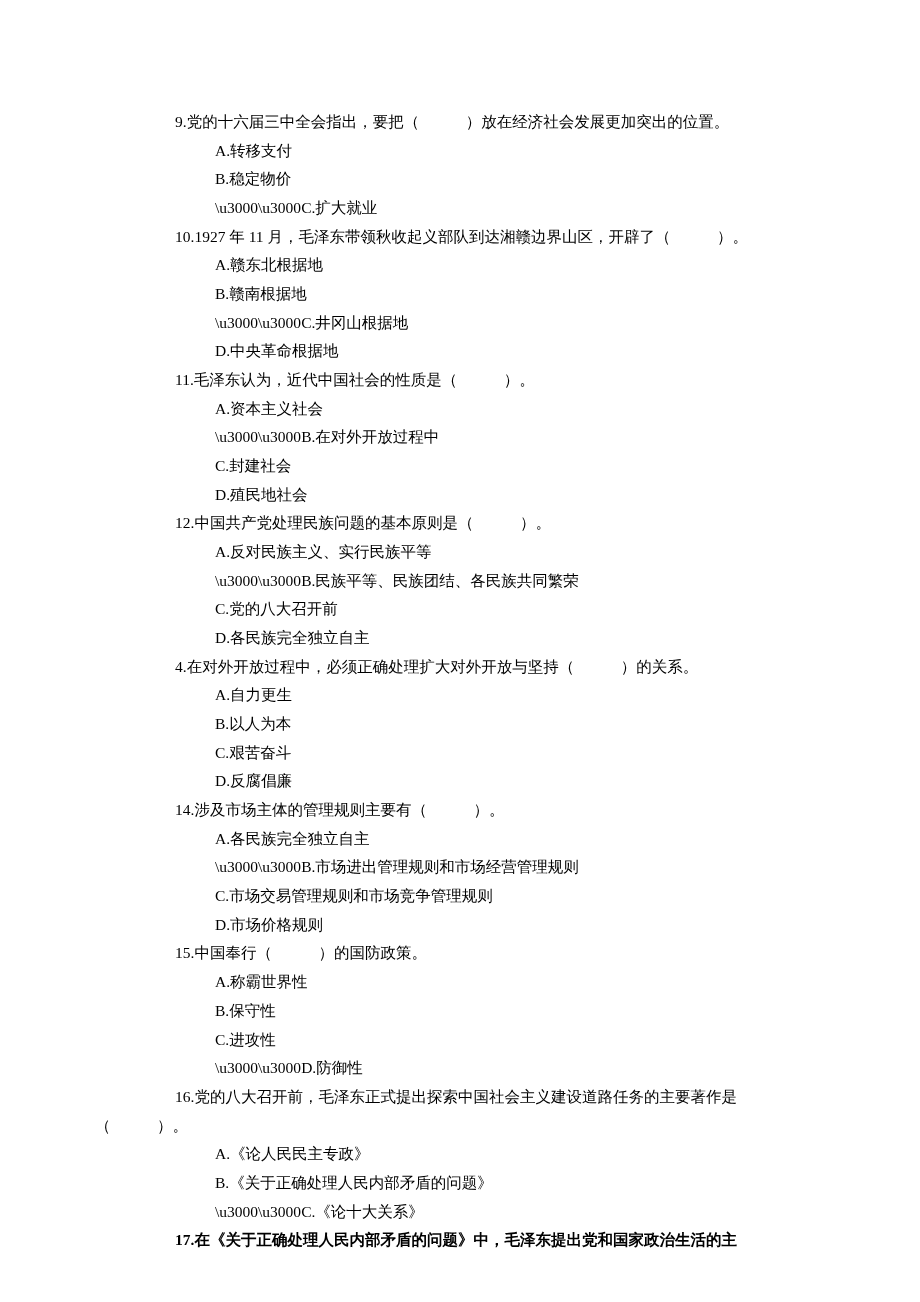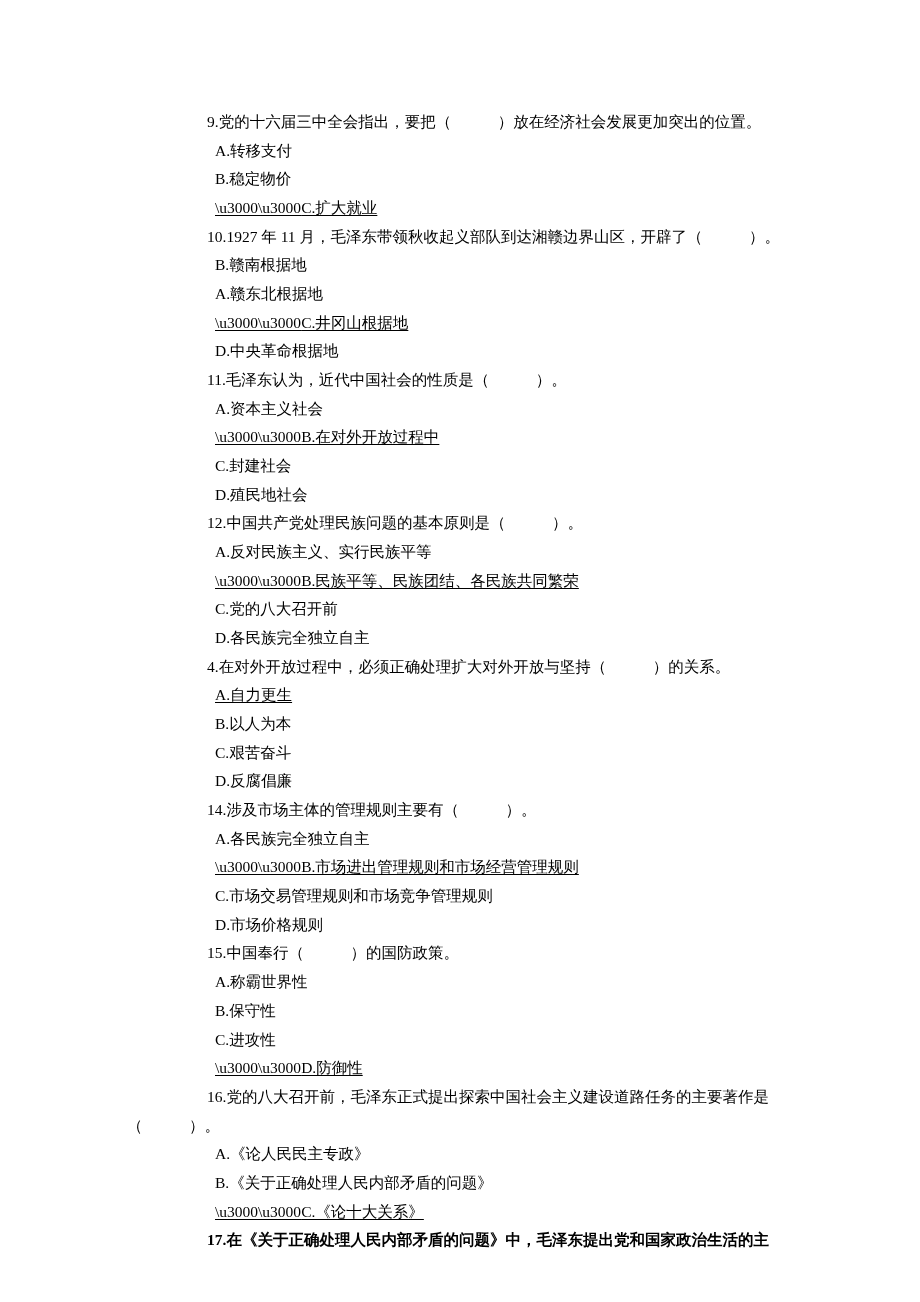--- a/index.html
+++ b/index.html
@@ -16,30 +16,28 @@
     padding: 108px 95px 60px 95px;
     position: relative;
     min-height: 1200px;
   }
   .question {
     margin: 0;
     padding: 0;
   }
   .stem {
     text-indent: 80px;
-    margin-left: 32px;
   }
   .stem.no-indent {
     text-indent: 0;
   }
   .opt {
     text-indent: 120px;
   }
   .correct {
-    text-decoration: underline;
     text-decoration-color: #000;
     text-underline-offset: 2px;
   }
   .bold {
     font-weight: bold;
   }
   .cont-line {
     padding-left: 0;
   }
 </style>
@@ -50,22 +48,22 @@
 
   <div class="question">
     <div class="stem"><span>9.</span><span>党的十六届三中全会指出，要把（　　　）放在经济社会发展更加突出的位置。</span></div>
     <div class="opt"><span>A.转移支付</span></div>
     <div class="opt"><span>B.稳定物价</span></div>
     <div class="opt"><span class="correct">\u3000\u3000<span>C.扩大就业</span></span></div>
   </div>
 
   <div class="question">
     <div class="stem"><span>10.</span><span>1927 年 11 月，毛泽东带领秋收起义部队到达湘赣边界山区，开辟了（　　　）。</span></div>
+    <div class="opt"><span>A.赣东北根据地</span></div>
     <div class="opt"><span>B.赣南根据地</span></div>
-    <div class="opt"><span>A.赣东北根据地</span></div>
     <div class="opt"><span class="correct">\u3000\u3000<span>C.井冈山根据地</span></span></div>
     <div class="opt"><span>D.中央革命根据地</span></div>
   </div>
 
   <div class="question">
     <div class="stem"><span>11.</span><span>毛泽东认为，近代中国社会的性质是（　　　）。</span></div>
     <div class="opt"><span>A.资本主义社会</span></div>
     <div class="opt"><span class="correct">\u3000\u3000<span>B.在对外开放过程中</span></span></div>
     <div class="opt"><span>C.封建社会</span></div>
     <div class="opt"><span>D.殖民地社会</span></div>

